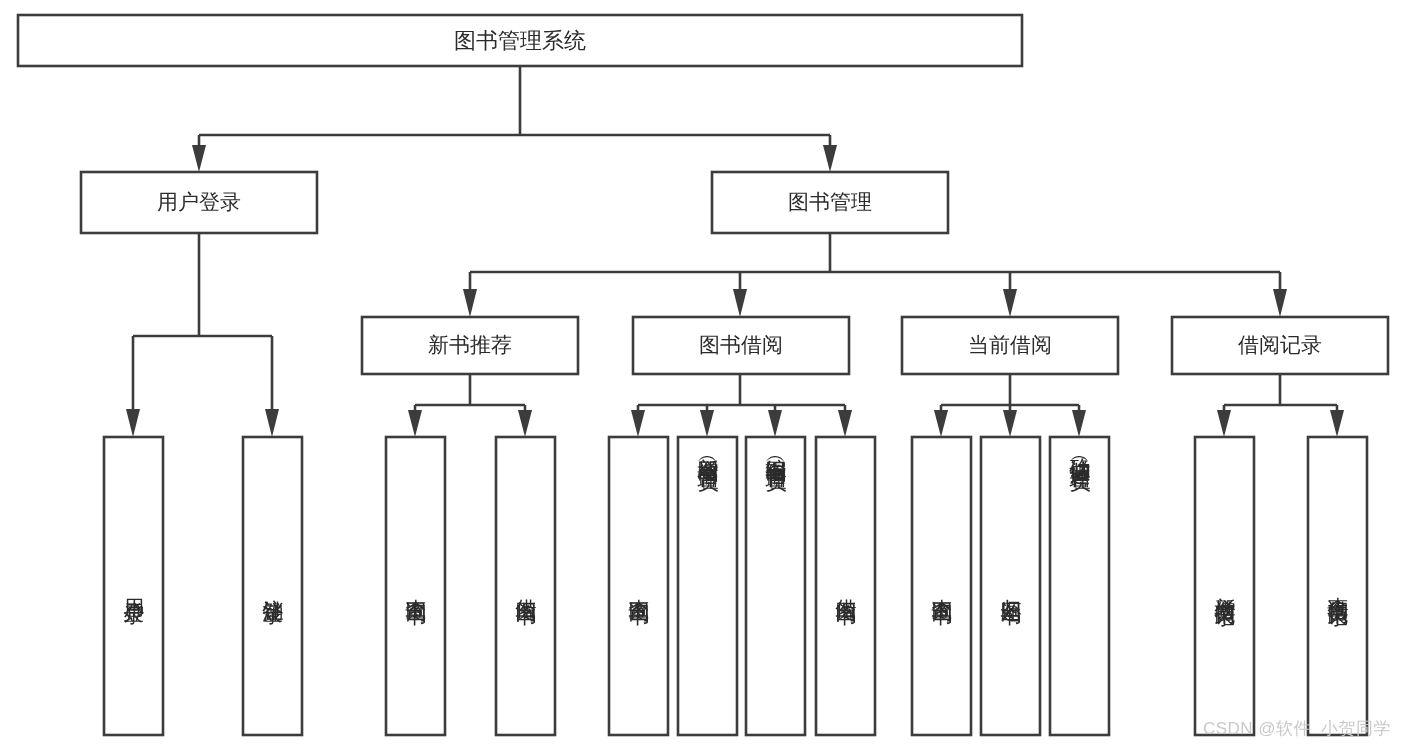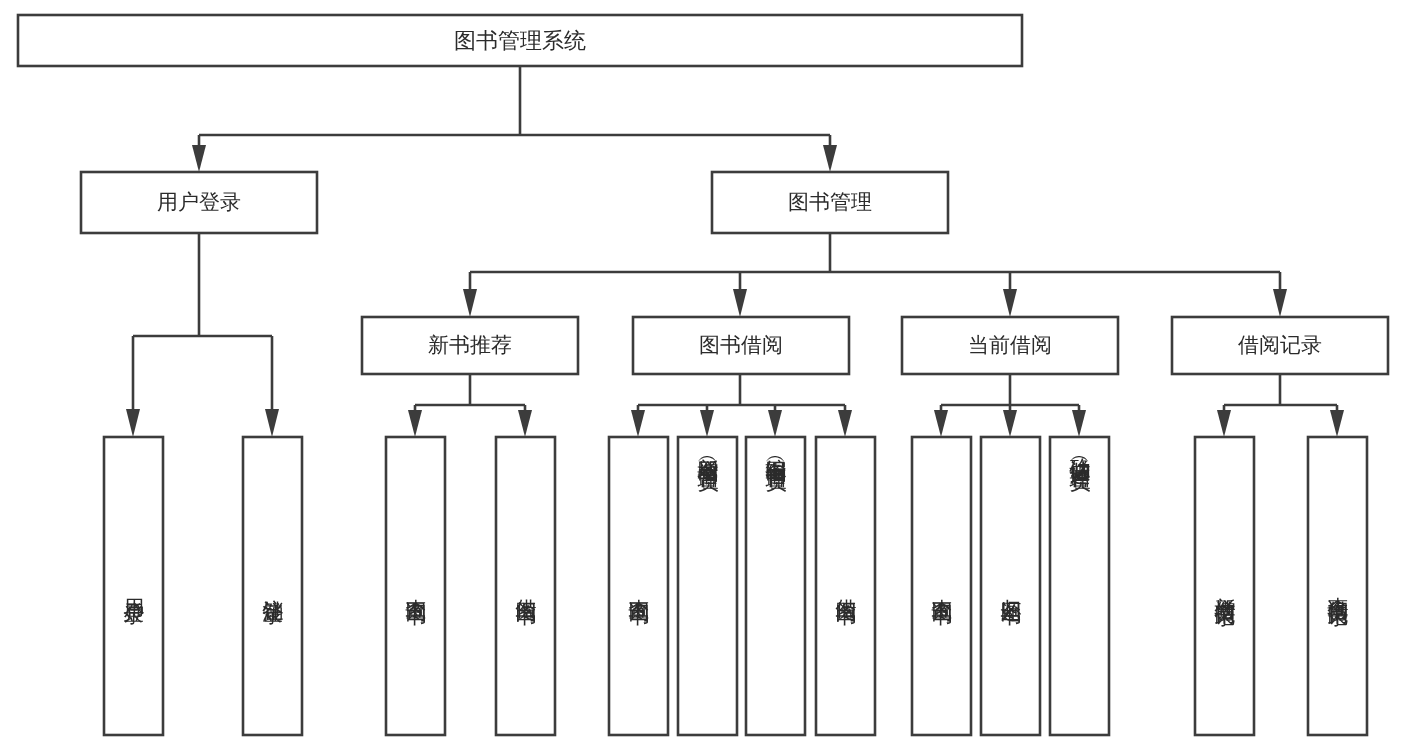--- a/index.html
+++ b/index.html
@@ -257,13 +257,14 @@
     <span class="leaf-label">确认归还（管理员）</span>
   </div>
 
   <div class="leaf-label-holder" style="left:1195px; top:437px; width:59px; height:298px;">
     <span class="leaf-label">新增借阅记录</span>
   </div>
   <div class="leaf-label-holder" style="left:1308px; top:437px; width:59px; height:298px;">
     <span class="leaf-label">查询借阅记录</span>
   </div>
 
+  <div class="watermark">CSDN @软件_小贺同学</div>
 </div>
 
 </body></html>

